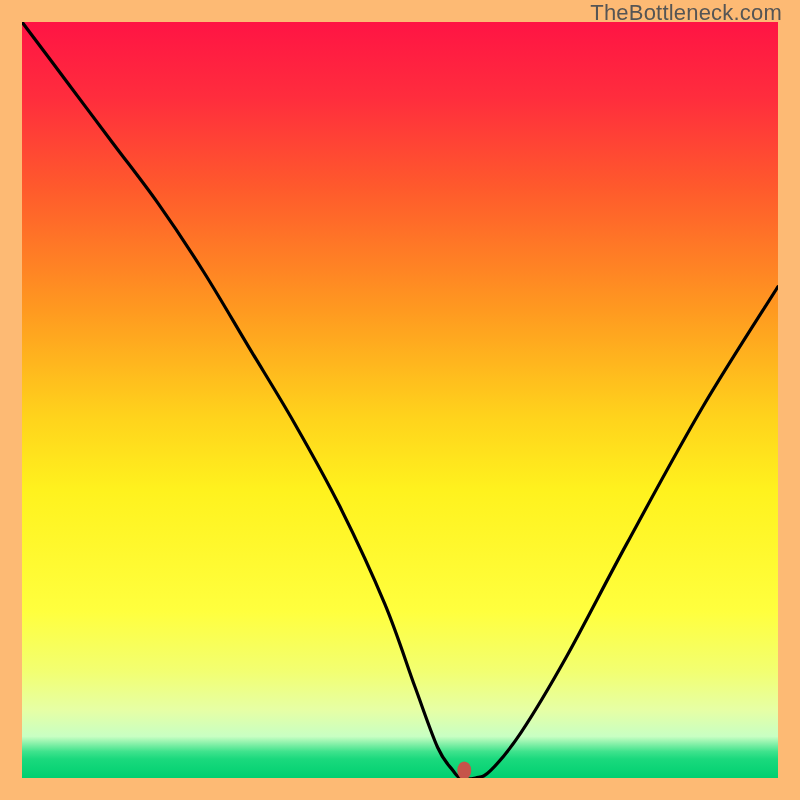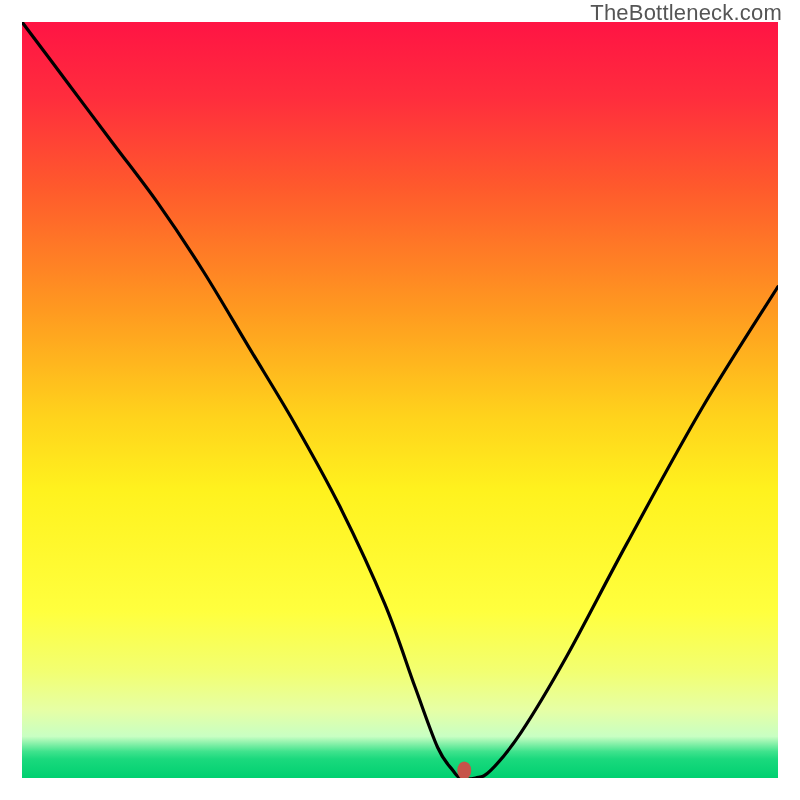--- a/index.html
+++ b/index.html
@@ -8,21 +8,21 @@
     width: 800px;
     height: 800px;
     overflow: hidden;
     background: #000;
     font-family: Arial, Helvetica, sans-serif;
   }
   .frame {
     position: relative;
     width: 800px;
     height: 800px;
-    background: #ffffff;
+    background: #fdba74;
   }
   .plot {
     position: absolute;
     left: 22px;
     top: 22px;
     width: 756px;
     height: 756px;
     overflow: hidden;
   }
   .watermark {

